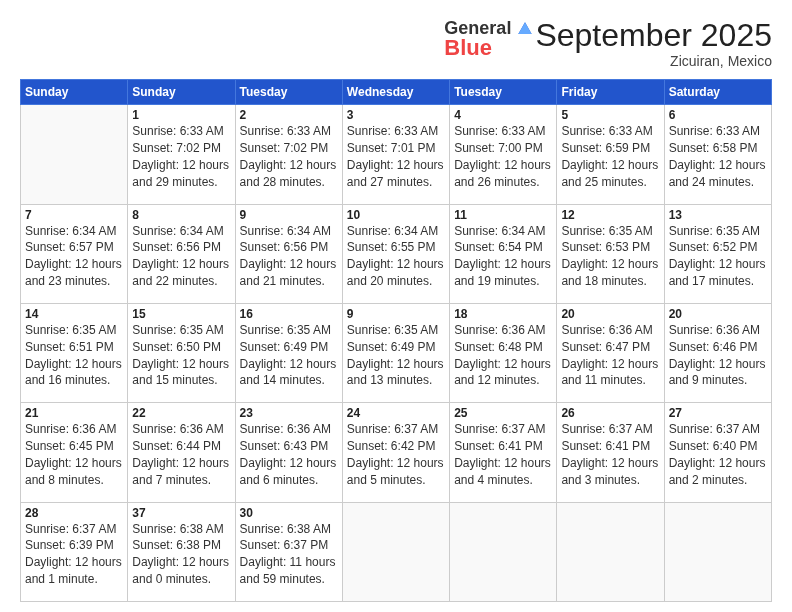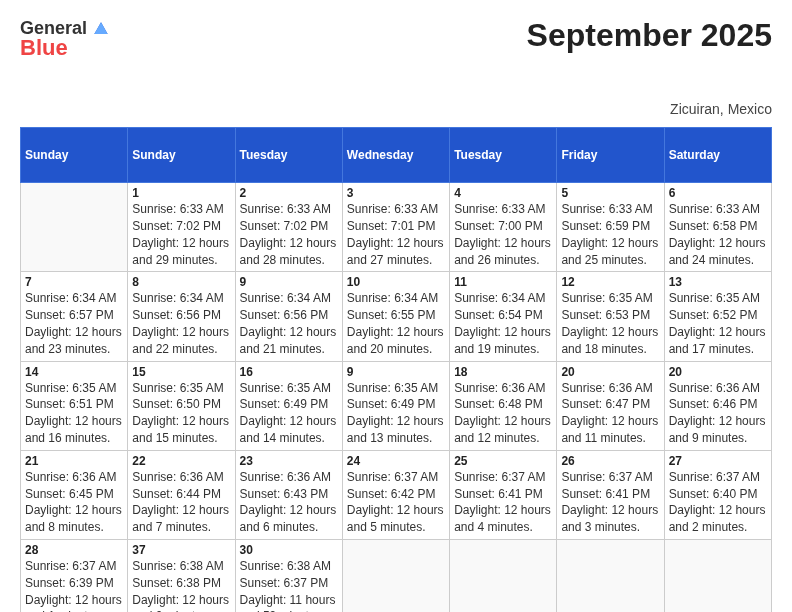--- a/index.html
+++ b/index.html
@@ -12,21 +12,21 @@
     }
     .page {
       width: 792px;
       height: 612px;
       padding: 18px 20px 10px 20px;
       display: flex;
       flex-direction: column;
     }
     .header {
       display: flex;
-      justify-content: space-between;
+      justify-content: flex-end;
       align-items: flex-start;
       margin-bottom: 10px;
     }
     .logo {
       display: flex;
       flex-direction: column;
       align-items: flex-start;
     }
     .logo-text {
       display: flex;
@@ -45,42 +45,41 @@
     .logo-icon {
       margin-left: 4px;
       width: 20px;
       height: 20px;
     }
     .title-block {
       text-align: right;
     }
     .month-title {
       font-size: 32px;
-      font-weight: bold;
+      font-weight: normal;
       color: #222;
       line-height: 1.1;
     }
     .subtitle {
       font-size: 14px;
       color: #444;
-      margin-top: 48px;
     }
     .calendar {
       flex: 1;
       border: 1px solid #ccc;
       border-collapse: collapse;
       width: 100%;
       table-layout: fixed;
     }
     .calendar th {
       background: #2255cc;
       color: #fff;
       font-size: 12px;
       font-weight: bold;
-      padding: 20px 4px;
+      padding: 5px 4px;
       text-align: left;
       border: 1px solid #4477dd;
     }
     .calendar td {
       vertical-align: top;
       border: 1px solid #ccc;
       padding: 3px 4px;
       font-size: 9.5px;
       color: #333;
       height: 82px;

